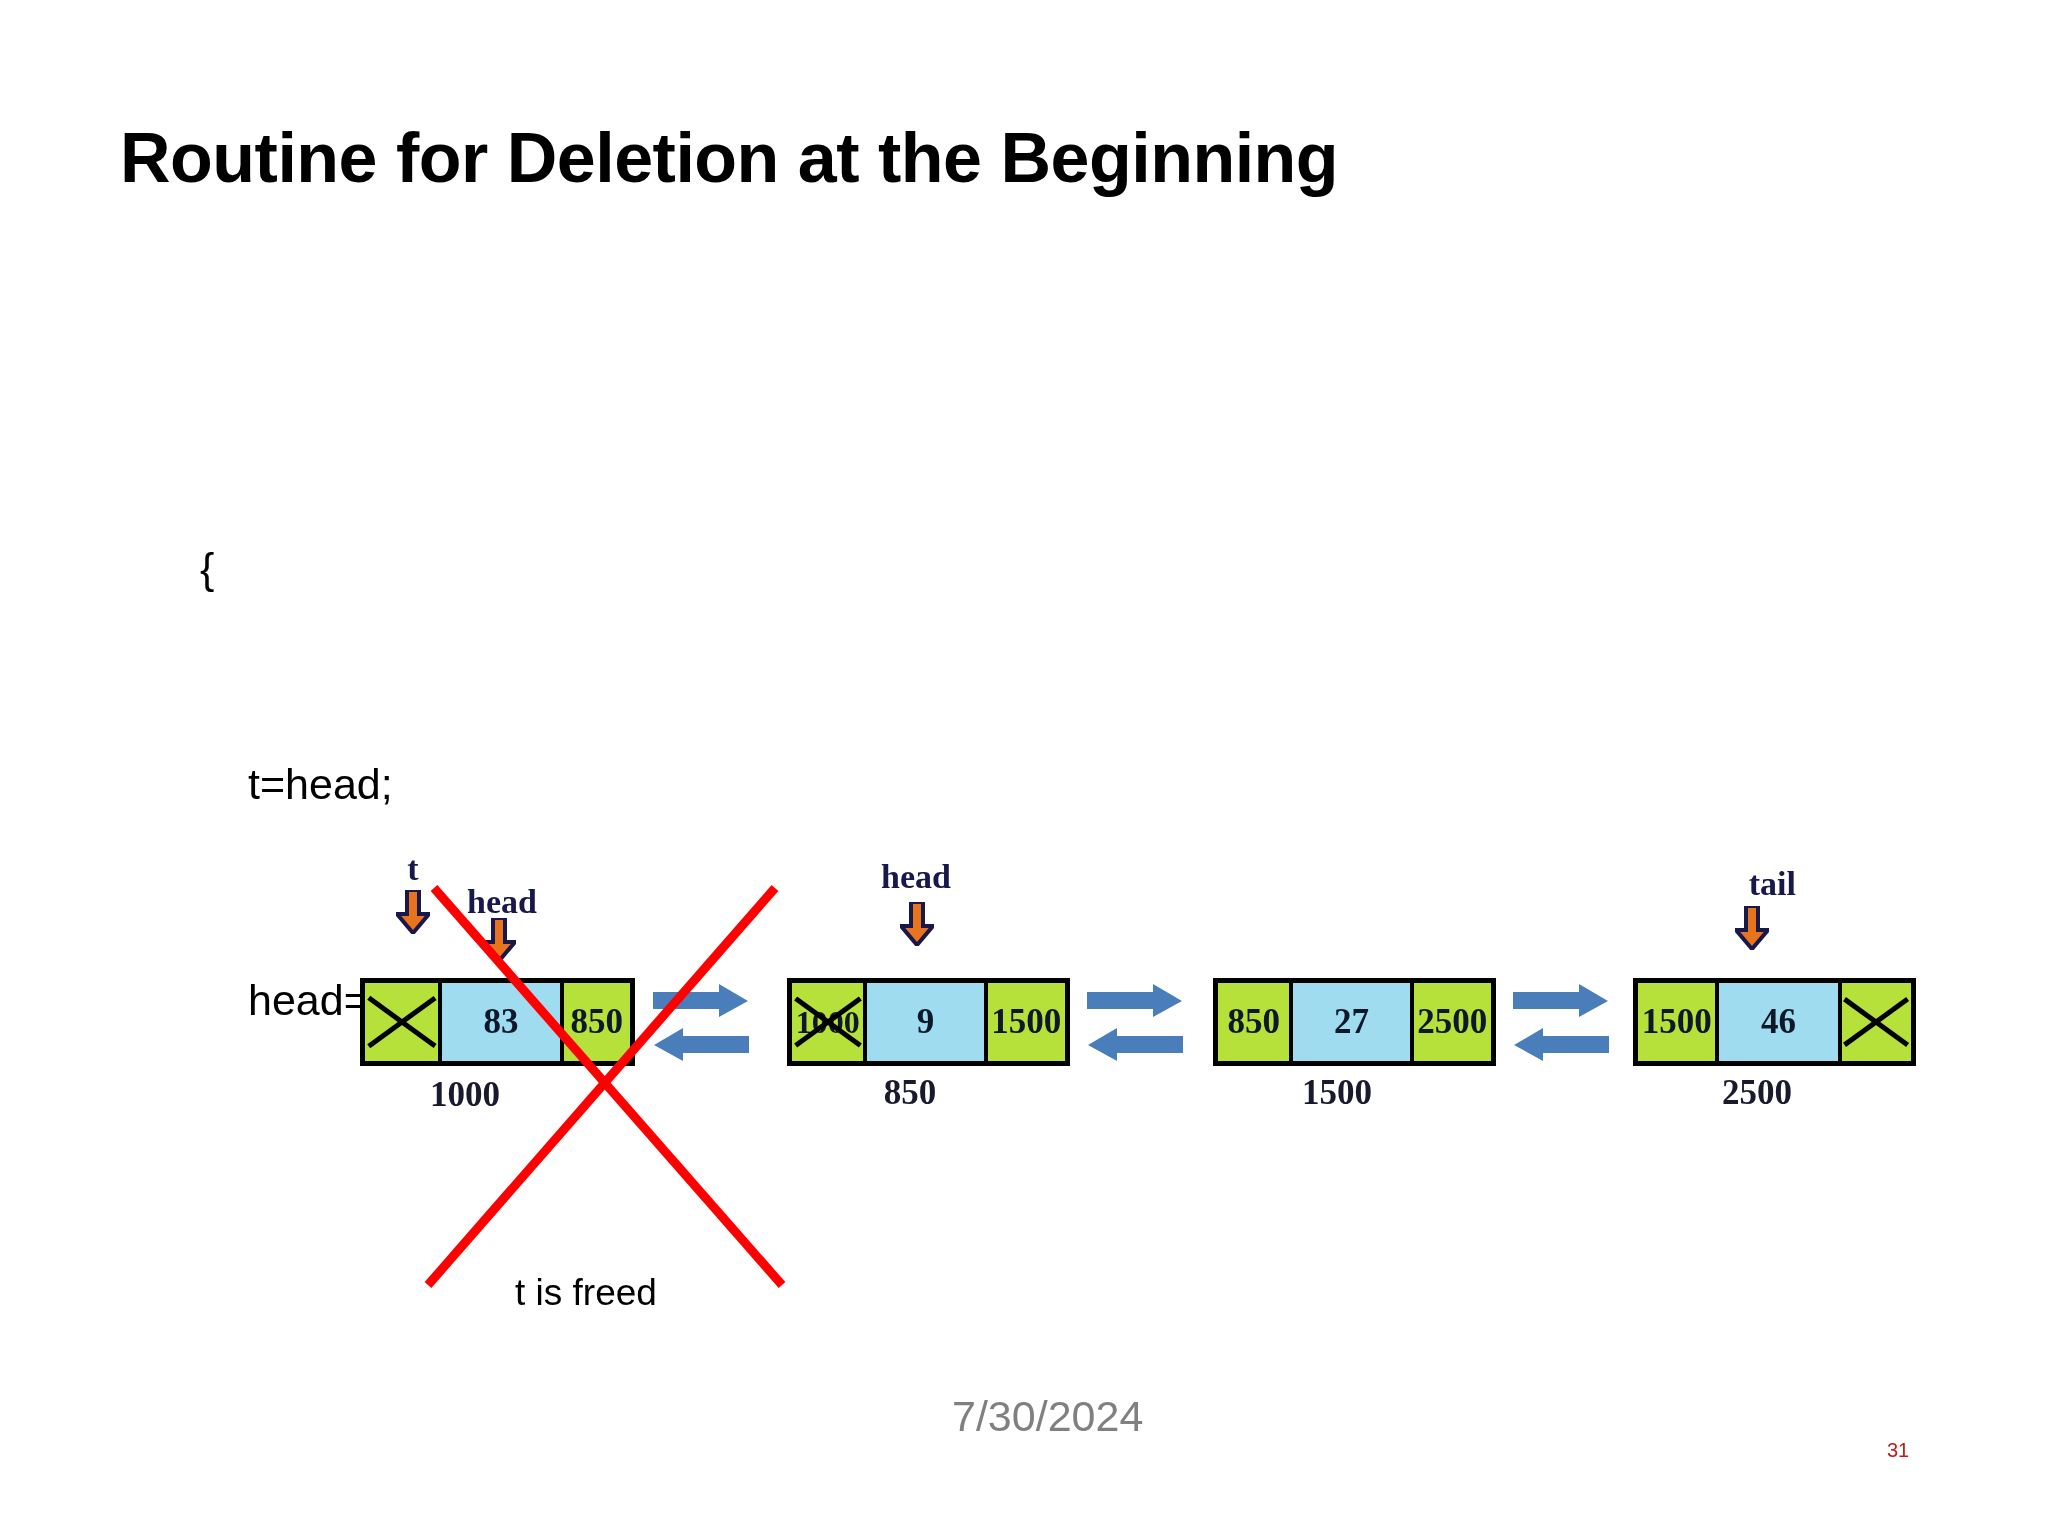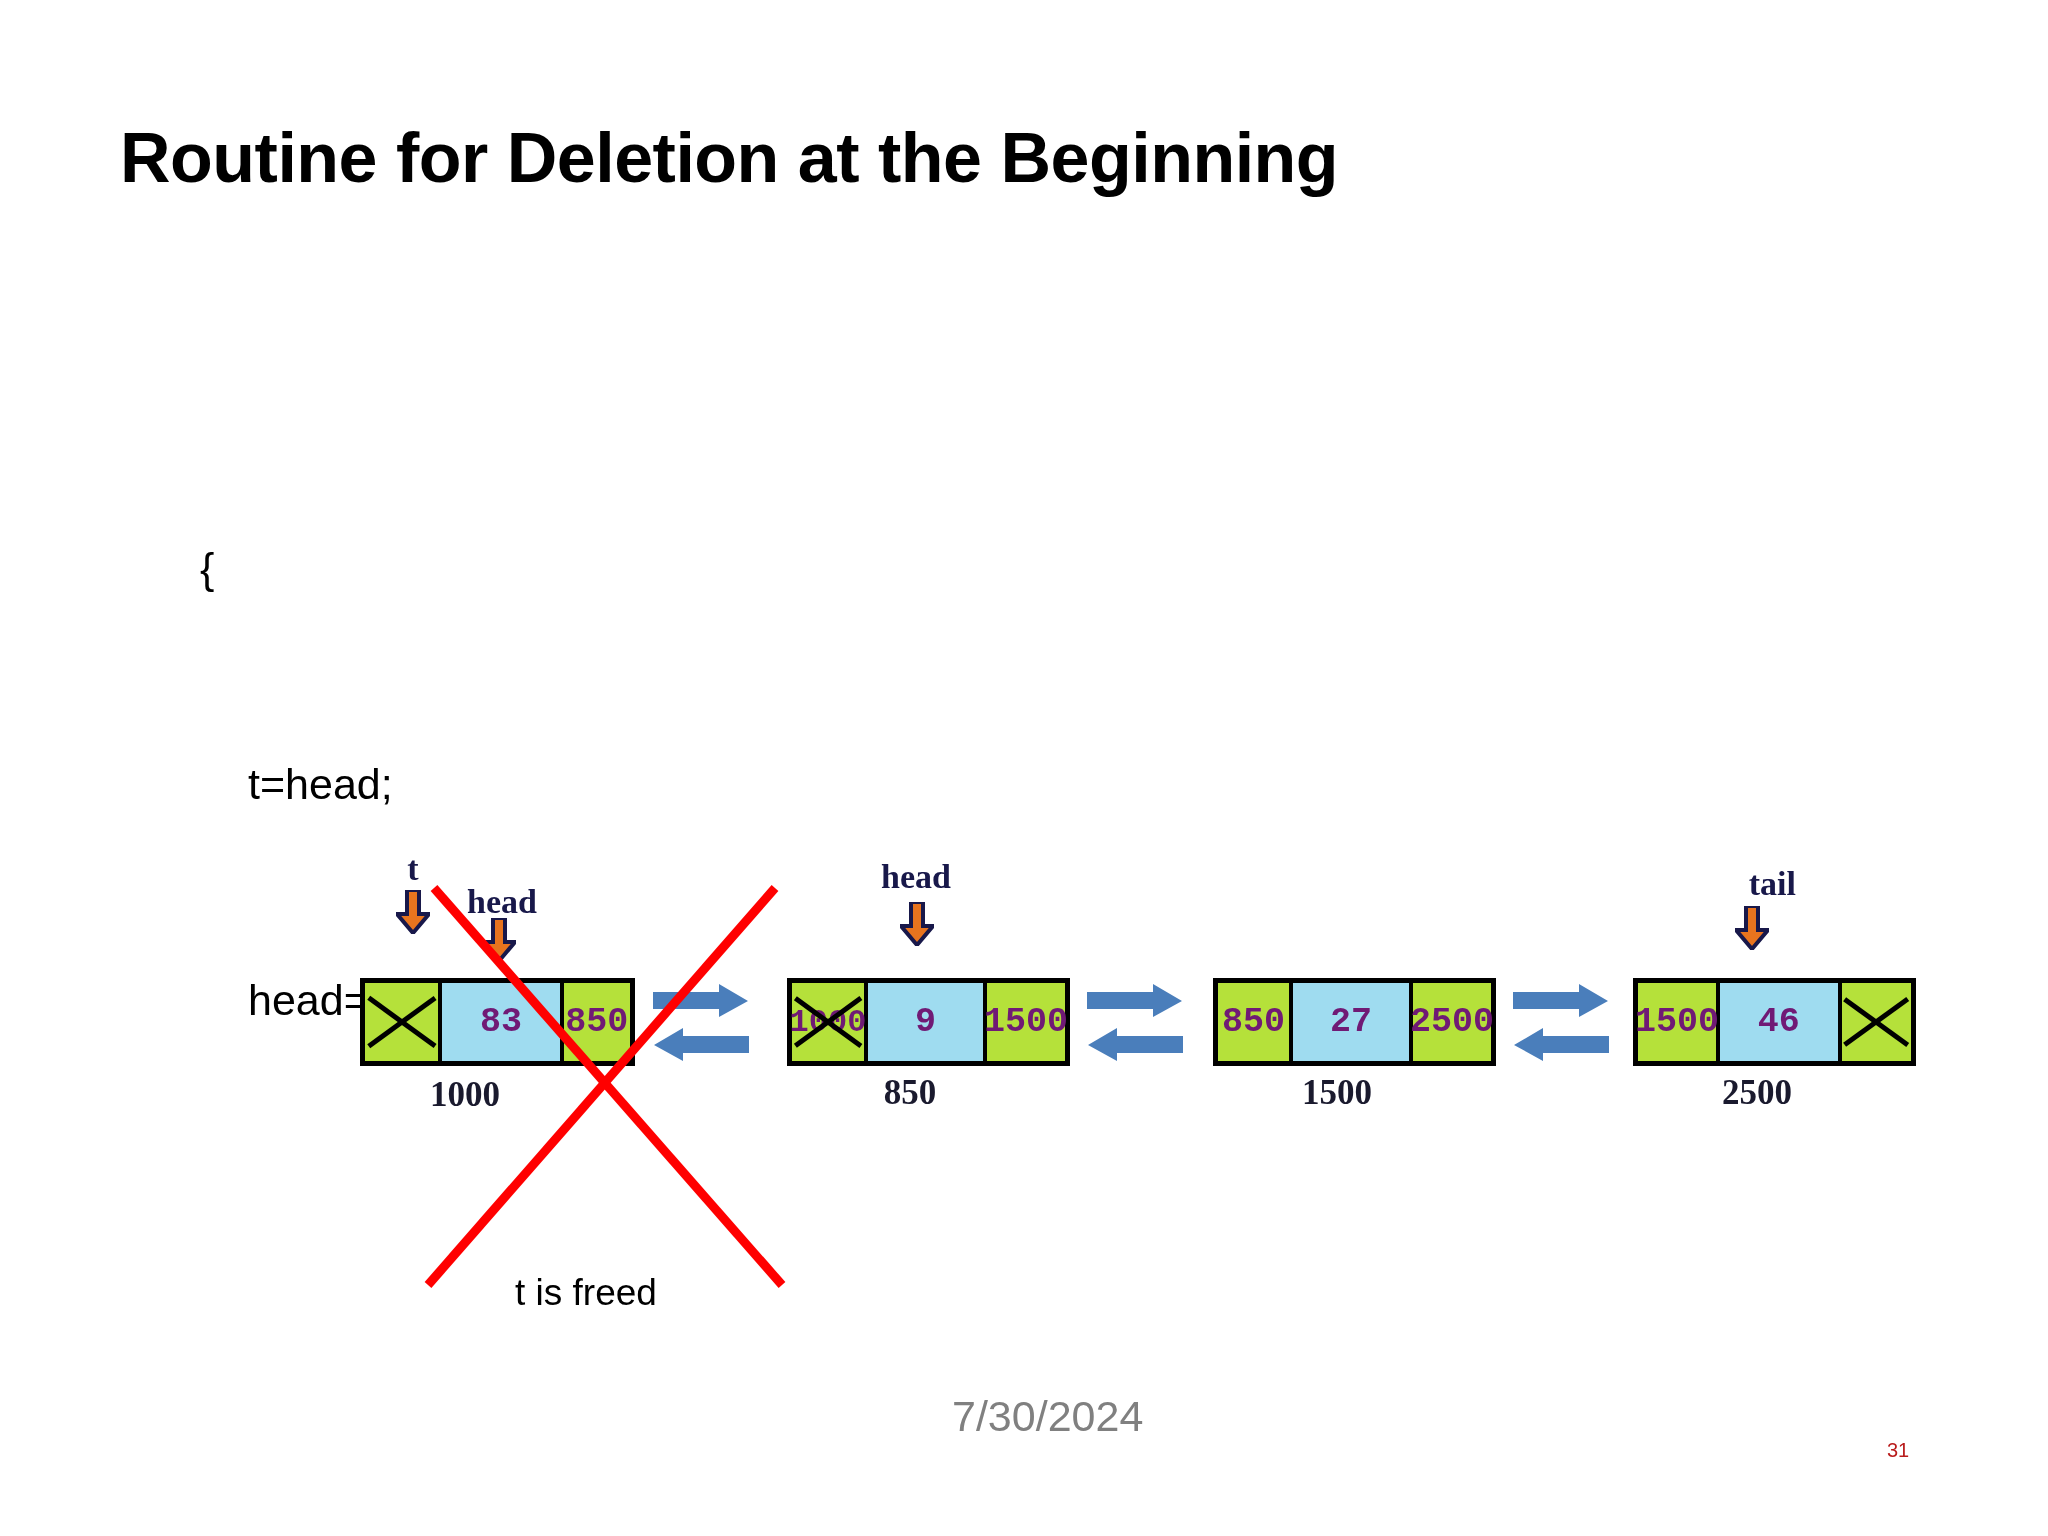--- a/index.html
+++ b/index.html
@@ -54,24 +54,24 @@
     position: absolute;
     display: flex;
     border: 5px solid #000000;
     box-sizing: border-box;
     height: 88px;
   }
   .cell {
     display: flex;
     align-items: center;
     justify-content: center;
-    font-family: Liberation Mono, monospace;
+    font-family: Liberation Serif, serif;
     font-weight: bold;
     font-size: 35px;
-    color: #701a75;
+    color: #0f172a;
     box-sizing: border-box;
     position: relative;
   }
   .cell.ptr {
     background: #b5e13a;
     border-right: 4px solid #000000;
   }
   .cell.ptr.last {
     border-right: none;
     border-left: 4px solid #000000;

